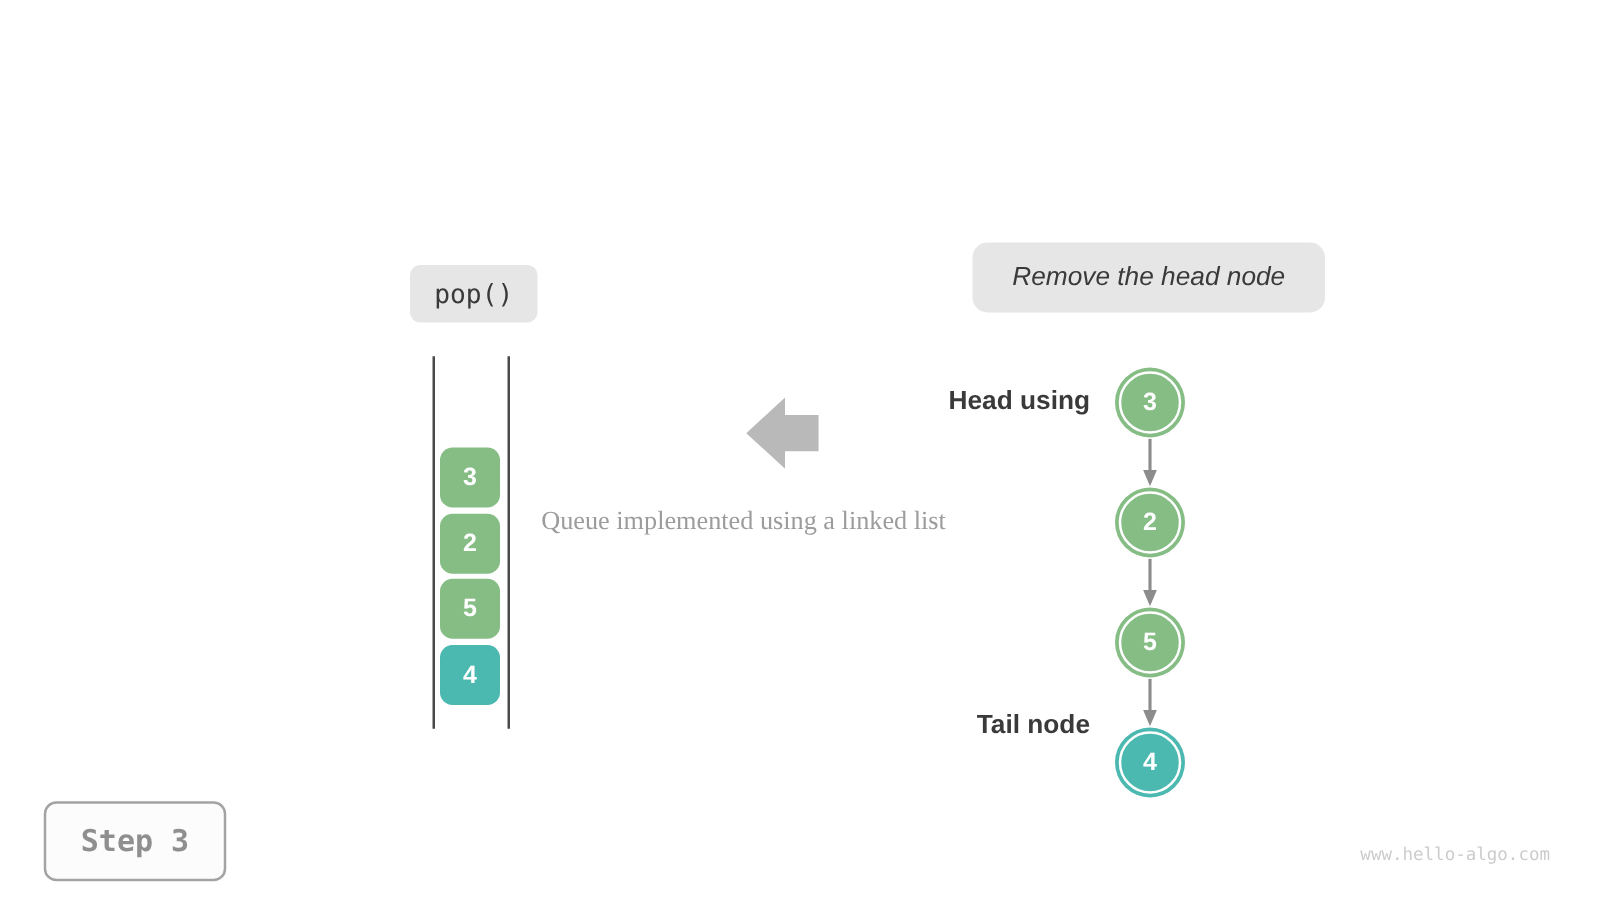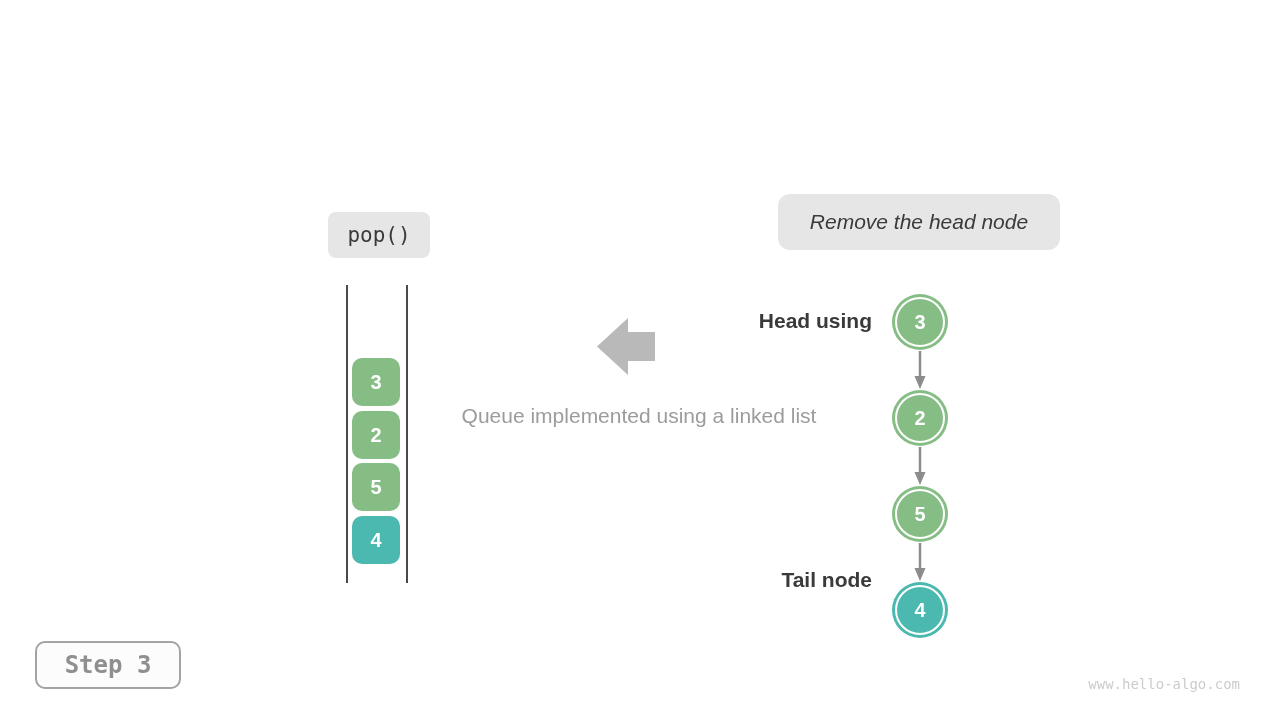--- a/index.html
+++ b/index.html
@@ -71,23 +71,23 @@
   
   .big-arrow {
     position: absolute;
     left: 597px; top: 318px;
   }
   
   .caption {
     position: absolute;
     left: 433px; top: 404px;
     width: 412px;
-    text-align: center;
     font-size: 21px;
     color: var(--capgray, #9c9c9c);
+    font-family: Liberation Serif, serif;
   }
   
   .node-label {
     position: absolute;
     left: 700px;
     width: 172px;
     text-align: right;
     font-size: 21px;
     font-weight: bold;
     color: var(--dark, #3a3a3a);
@@ -120,21 +120,21 @@
     width: 14px;
     height: 38px;
   }
   .link-arrow.a0 { top: 351px; }
   .link-arrow.a1 { top: 447px; }
   .link-arrow.a2 { top: 543px; }
   
   .step-box {
     position: absolute;
     left: 35px; top: 641px;
-    width: 146px; height: 48px;
+    width: 146px; height: 64px;
     background: #fcfcfc;
     border: 2px solid #a3a3a3;
     border-radius: 10px;
     box-sizing: border-box;
     display: flex;
     align-items: center;
     justify-content: center;
     font-family: "DejaVu Sans Mono", monospace;
     font-size: 24px;
     font-weight: bold;

